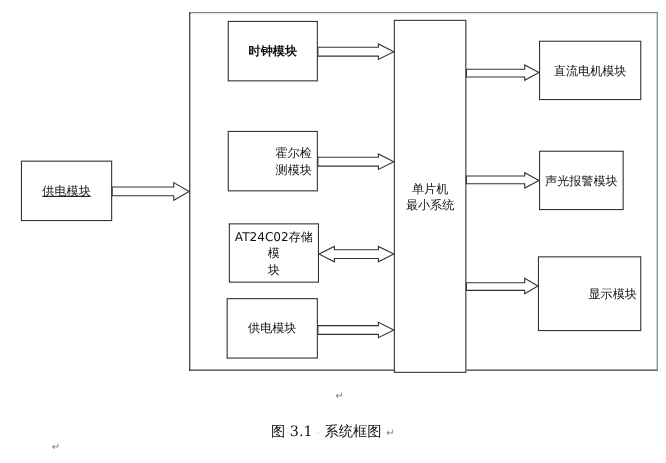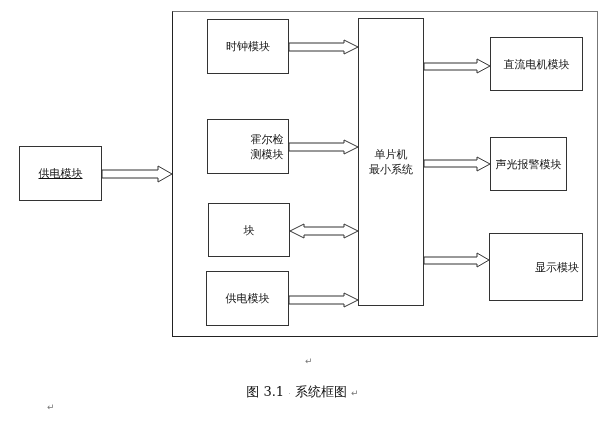--- a/index.html
+++ b/index.html
@@ -17,37 +17,38 @@
   </style>
 </head>
 <body>
 
 <div class="outer"></div>
 
 <div class="box" style="left:19px; top:146px; width:83px; height:55px;text-decoration:underline;">
   <span>供电模块</span>
 </div>
 
-<div class="box" style="left:207px; top:19px; width:82px; height:55px;">
+<div class="box" style="left:207px; top:19px; width:82px; height:55px;font-weight:bold;">
   <span>时钟模块</span>
 </div>
 
 <div class="box" style="left:207px; top:119px; width:82px; height:55px;padding-left:38px;">
   <span>霍尔检测模块</span>
 </div>
 
 <div class="box" style="left:208px; top:203px; width:82px; height:54px; flex-direction:column;">
+  <span>AT24C02存储模</span>
   <span>块</span>
 </div>
 
 <div class="box" style="left:206px; top:271px; width:83px; height:55px;">
   <span>供电模块</span>
 </div>
 
-<div class="box" style="left:358px; top:18px; width:66px; height:288px; flex-direction:column;">
+<div class="box" style="left:358px; top:18px; width:66px; height:321px; flex-direction:column;">
   <span>单片机</span>
   <span>最小系统</span>
 </div>
 
 <div class="box" style="left:490px; top:37px; width:93px; height:54px;">
   <span>直流电机模块</span>
 </div>
 
 <div class="box" style="left:490px; top:137px; width:77px; height:54px;">
   <span>声光报警模块</span>

